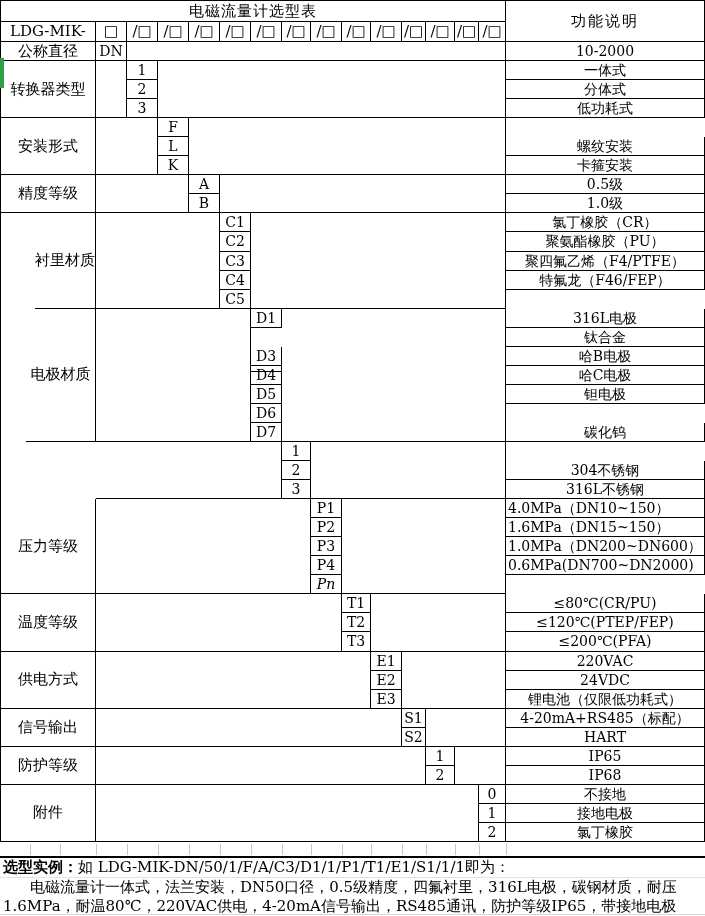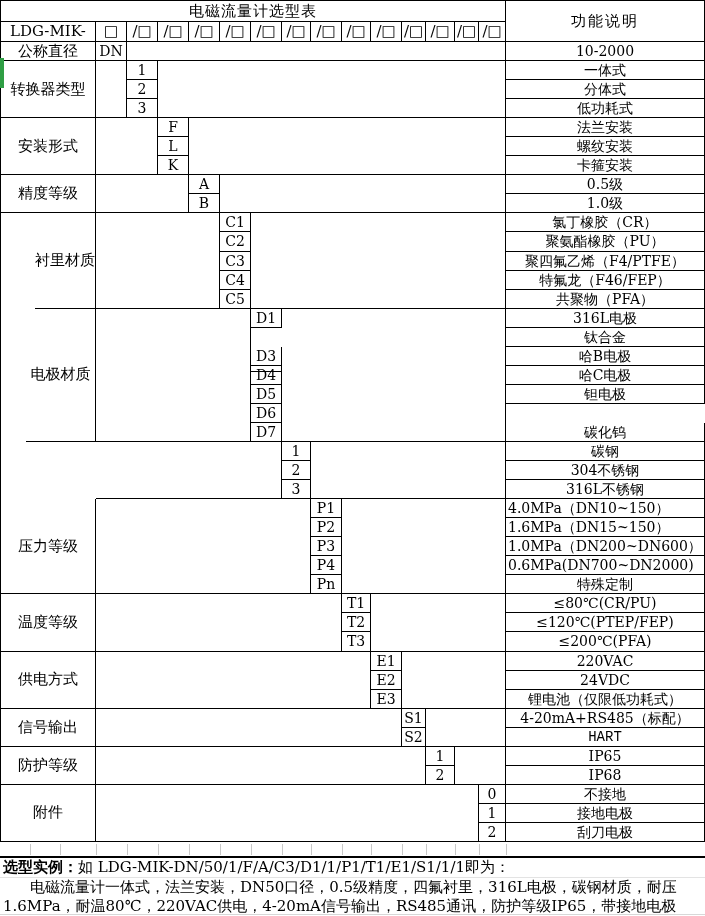--- a/index.html
+++ b/index.html
@@ -65,21 +65,20 @@
       <div class="c" style="grid-area: 4 / 3 / span 1 / span 1;">1</div>
       <div class="c desc" style="grid-area: 4 / 16 / span 1 / span 1;">一体式</div>
       <div class="c" style="grid-area: 5 / 3 / span 1 / span 1;">2</div>
       <div class="c desc" style="grid-area: 5 / 16 / span 1 / span 1;">分体式</div>
       <div class="c" style="grid-area: 6 / 3 / span 1 / span 1;">3</div>
       <div class="c desc" style="grid-area: 6 / 16 / span 1 / span 1;">低功耗式</div>
       <div class="c" style="grid-area: 4 / 4 / span 3 / span 12;"></div>
       <div class="c cat" style="grid-area: 7 / 1 / span 3 / span 1;">安装形式</div>
       <div class="c" style="grid-area: 7 / 2 / span 3 / span 2;"></div>
       <div class="c" style="grid-area: 7 / 4 / span 1 / span 1;">F</div>
-      <div class="c desc" style="grid-area: 7 / 16 / span 1 / span 1;">法兰安装</div>
       <div class="c" style="grid-area: 8 / 4 / span 1 / span 1;">L</div>
       <div class="c desc" style="grid-area: 8 / 16 / span 1 / span 1;">螺纹安装</div>
       <div class="c" style="grid-area: 9 / 4 / span 1 / span 1;">K</div>
       <div class="c desc" style="grid-area: 9 / 16 / span 1 / span 1;">卡箍安装</div>
       <div class="c" style="grid-area: 7 / 5 / span 3 / span 11;"></div>
       <div class="c cat" style="grid-area: 10 / 1 / span 2 / span 1;">精度等级</div>
       <div class="c" style="grid-area: 10 / 2 / span 2 / span 3;"></div>
       <div class="c" style="grid-area: 10 / 5 / span 1 / span 1;">A</div>
       <div class="c desc" style="grid-area: 10 / 16 / span 1 / span 1;">0.5级</div>
       <div class="c" style="grid-area: 11 / 5 / span 1 / span 1;">B</div>
@@ -89,58 +88,55 @@
       <div class="c" style="grid-area: 12 / 2 / span 5 / span 4;"></div>
       <div class="c" style="grid-area: 12 / 6 / span 1 / span 1;">C1</div>
       <div class="c desc" style="grid-area: 12 / 16 / span 1 / span 1;">氯丁橡胶（CR）</div>
       <div class="c" style="grid-area: 13 / 6 / span 1 / span 1;">C2</div>
       <div class="c desc" style="grid-area: 13 / 16 / span 1 / span 1;">聚氨酯橡胶（PU）</div>
       <div class="c" style="grid-area: 14 / 6 / span 1 / span 1;">C3</div>
       <div class="c desc" style="grid-area: 14 / 16 / span 1 / span 1;">聚四氟乙烯（F4/PTFE）</div>
       <div class="c" style="grid-area: 15 / 6 / span 1 / span 1;">C4</div>
       <div class="c desc" style="grid-area: 15 / 16 / span 1 / span 1;">特氟龙（F46/FEP）</div>
       <div class="c" style="grid-area: 16 / 6 / span 1 / span 1;">C5</div>
-      <div class="c desc" style="grid-area: 16 / 16 / span 1 / span 1;">共聚物（PFA）</div>
       <div class="c" style="grid-area: 12 / 7 / span 5 / span 9;"></div>
       <div class="c cat" style="grid-area: 17 / 1 / span 7 / span 1; margin-left: 25px;">电极材质</div>
       <div class="c" style="grid-area: 17 / 2 / span 7 / span 5;"></div>
       <div class="c" style="grid-area: 17 / 7 / span 1 / span 1;">D1</div>
       <div class="c desc" style="grid-area: 17 / 16 / span 1 / span 1;">316L电极</div>
       <div class="c" style="grid-area: 18 / 7 / span 1 / span 1; margin-top: 43px;">D2</div>
       <div class="c desc" style="grid-area: 18 / 16 / span 1 / span 1;">钛合金</div>
       <div class="c" style="grid-area: 19 / 7 / span 1 / span 1;">D3</div>
       <div class="c desc" style="grid-area: 19 / 16 / span 1 / span 1;">哈B电极</div>
       <div class="c" style="grid-area: 20 / 7 / span 1 / span 1;">D4</div>
       <div class="c desc" style="grid-area: 20 / 16 / span 1 / span 1;">哈C电极</div>
       <div class="c" style="grid-area: 21 / 7 / span 1 / span 1;">D5</div>
       <div class="c desc" style="grid-area: 21 / 16 / span 1 / span 1;">钽电极</div>
       <div class="c" style="grid-area: 22 / 7 / span 1 / span 1;">D6</div>
       <div class="c" style="grid-area: 23 / 7 / span 1 / span 1;">D7</div>
       <div class="c desc" style="grid-area: 23 / 16 / span 1 / span 1;">碳化钨</div>
       <div class="c" style="grid-area: 17 / 8 / span 7 / span 8;"></div>
       <div class="c" style="grid-area: 24 / 2 / span 3 / span 6;"></div>
       <div class="c" style="grid-area: 24 / 8 / span 1 / span 1;">1</div>
-      <div class="c desc" style="grid-area: 24 / 16 / span 1 / span 1;">碳钢</div>
       <div class="c" style="grid-area: 25 / 8 / span 1 / span 1;">2</div>
       <div class="c desc" style="grid-area: 25 / 16 / span 1 / span 1;">304不锈钢</div>
       <div class="c" style="grid-area: 26 / 8 / span 1 / span 1;">3</div>
       <div class="c desc" style="grid-area: 26 / 16 / span 1 / span 1;">316L不锈钢</div>
       <div class="c" style="grid-area: 24 / 9 / span 3 / span 7;"></div>
       <div class="c cat" style="grid-area: 27 / 1 / span 5 / span 1;">压力等级</div>
       <div class="c" style="grid-area: 27 / 2 / span 5 / span 7;"></div>
       <div class="c" style="grid-area: 27 / 9 / span 1 / span 1;">P1</div>
       <div class="c desc left" style="grid-area: 27 / 16 / span 1 / span 1;">4.0MPa（DN10~150）</div>
       <div class="c" style="grid-area: 28 / 9 / span 1 / span 1;">P2</div>
       <div class="c desc left" style="grid-area: 28 / 16 / span 1 / span 1;">1.6MPa（DN15~150）</div>
       <div class="c" style="grid-area: 29 / 9 / span 1 / span 1;">P3</div>
       <div class="c desc left" style="grid-area: 29 / 16 / span 1 / span 1;">1.0MPa（DN200~DN600）</div>
       <div class="c" style="grid-area: 30 / 9 / span 1 / span 1;">P4</div>
       <div class="c desc left" style="grid-area: 30 / 16 / span 1 / span 1;">0.6MPa(DN700~DN2000)</div>
-      <div class="c" style="grid-area: 31 / 9 / span 1 / span 1;">Pn</div>
-      <div class="c desc" style="grid-area: 31 / 16 / span 1 / span 1;">特殊定制</div>
+      <div class="c" style="grid-area: 31 / 9 / span 1 / span 1; font-style: italic;">Pn</div>
       <div class="c" style="grid-area: 27 / 10 / span 5 / span 6;"></div>
       <div class="c cat" style="grid-area: 32 / 1 / span 3 / span 1;">温度等级</div>
       <div class="c" style="grid-area: 32 / 2 / span 3 / span 8;"></div>
       <div class="c" style="grid-area: 32 / 10 / span 1 / span 1;">T1</div>
       <div class="c desc" style="grid-area: 32 / 16 / span 1 / span 1;">≤80℃(CR/PU)</div>
       <div class="c" style="grid-area: 33 / 10 / span 1 / span 1;">T2</div>
       <div class="c desc" style="grid-area: 33 / 16 / span 1 / span 1;">≤120℃(PTEP/FEP)</div>
       <div class="c" style="grid-area: 34 / 10 / span 1 / span 1;">T3</div>
       <div class="c desc" style="grid-area: 34 / 16 / span 1 / span 1;">≤200℃(PFA)</div>
       <div class="c" style="grid-area: 32 / 11 / span 3 / span 5;"></div>
@@ -151,37 +147,37 @@
       <div class="c" style="grid-area: 36 / 11 / span 1 / span 1;">E2</div>
       <div class="c desc" style="grid-area: 36 / 16 / span 1 / span 1;">24VDC</div>
       <div class="c" style="grid-area: 37 / 11 / span 1 / span 1;">E3</div>
       <div class="c desc" style="grid-area: 37 / 16 / span 1 / span 1;">锂电池（仅限低功耗式）</div>
       <div class="c" style="grid-area: 35 / 12 / span 3 / span 4;"></div>
       <div class="c cat" style="grid-area: 38 / 1 / span 2 / span 1;">信号输出</div>
       <div class="c" style="grid-area: 38 / 2 / span 2 / span 10;"></div>
       <div class="c" style="grid-area: 38 / 12 / span 1 / span 1;">S1</div>
       <div class="c desc" style="grid-area: 38 / 16 / span 1 / span 1;">4-20mA+RS485（标配）</div>
       <div class="c" style="grid-area: 39 / 12 / span 1 / span 1;">S2</div>
-      <div class="c desc" style="grid-area: 39 / 16 / span 1 / span 1; font-family: Liberation Mono, monospace;">HART</div>
+      <div class="c desc" style="grid-area: 39 / 16 / span 1 / span 1;">HART</div>
       <div class="c" style="grid-area: 38 / 13 / span 2 / span 3;"></div>
       <div class="c cat" style="grid-area: 40 / 1 / span 2 / span 1;">防护等级</div>
       <div class="c" style="grid-area: 40 / 2 / span 2 / span 11;"></div>
       <div class="c" style="grid-area: 40 / 13 / span 1 / span 1;">1</div>
       <div class="c desc" style="grid-area: 40 / 16 / span 1 / span 1;">IP65</div>
       <div class="c" style="grid-area: 41 / 13 / span 1 / span 1;">2</div>
       <div class="c desc" style="grid-area: 41 / 16 / span 1 / span 1;">IP68</div>
       <div class="c" style="grid-area: 40 / 14 / span 2 / span 2;"></div>
       <div class="c cat" style="grid-area: 42 / 1 / span 3 / span 1;">附件</div>
       <div class="c" style="grid-area: 42 / 2 / span 3 / span 13;"></div>
       <div class="c" style="grid-area: 42 / 15 / span 1 / span 1;">0</div>
       <div class="c desc" style="grid-area: 42 / 16 / span 1 / span 1;">不接地</div>
       <div class="c" style="grid-area: 43 / 15 / span 1 / span 1;">1</div>
       <div class="c desc" style="grid-area: 43 / 16 / span 1 / span 1;">接地电极</div>
       <div class="c" style="grid-area: 44 / 15 / span 1 / span 1;">2</div>
-      <div class="c desc" style="grid-area: 44 / 16 / span 1 / span 1;">刮刀电极</div>
+      <div class="c desc" style="grid-area: 44 / 16 / span 1 / span 1;">氯丁橡胶</div>
     </div>
   <div class="marker" style="background: rgb(47, 158, 68);"></div>
   <div class="strip" id="strip">
       <div class="stub" style="left: 30px; background: rgb(200, 200, 200);"></div>
       <div class="stub" style="left: 60px; background: rgb(200, 200, 200);"></div>
       <div class="stub" style="left: 96px; background: rgb(200, 200, 200);"></div>
       <div class="stub" style="left: 127px; background: rgb(200, 200, 200);"></div>
       <div class="stub" style="left: 158px; background: rgb(200, 200, 200);"></div>
       <div class="stub" style="left: 189px; background: rgb(200, 200, 200);"></div>
       <div class="stub" style="left: 220px; background: rgb(200, 200, 200);"></div>

